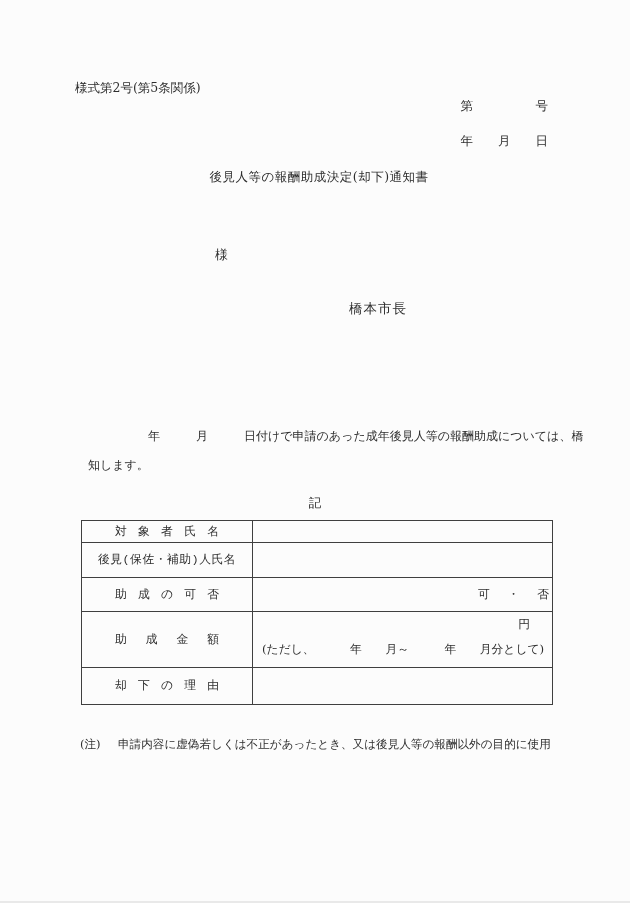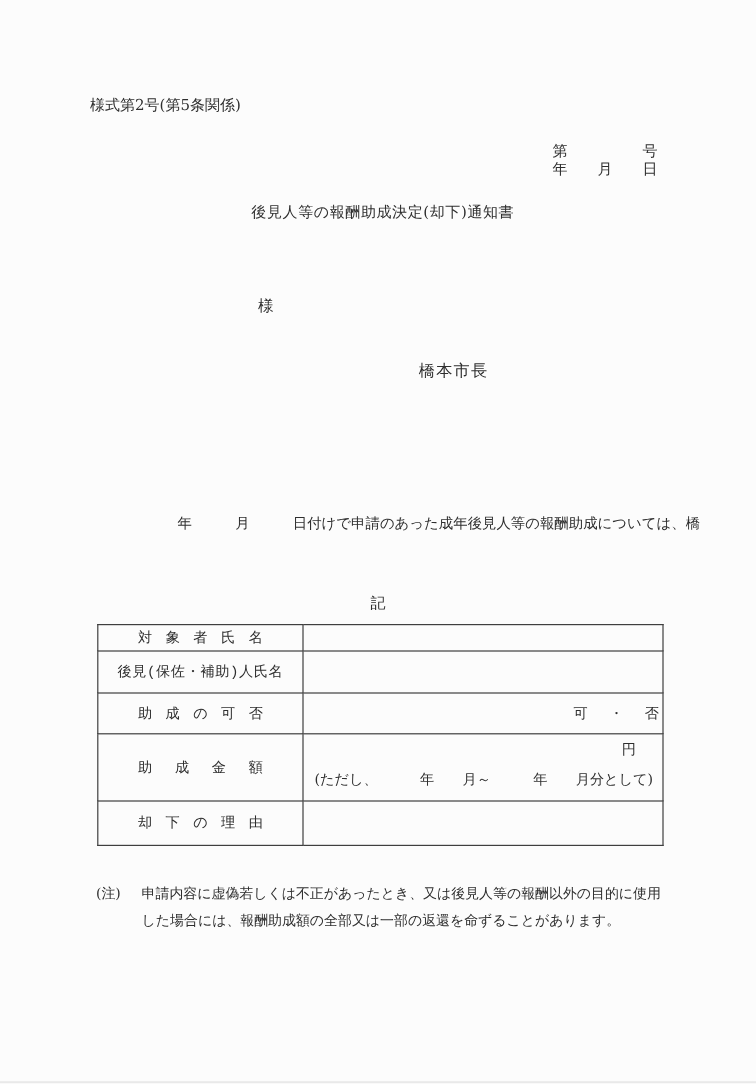--- a/index.html
+++ b/index.html
@@ -10,21 +10,21 @@
     height: 903px;
     background: #fcfcfc;
     color: #2e2e2e;
     font-family: "DejaVu Serif", "Liberation Serif", serif;
     overflow: hidden;
   }
   .abs { position: absolute; }
   .pre { white-space: pre; }
 
   .form-number { left: 75px; top: 80px; font-size: 12.5px; }
-  .doc-number  { right: 82px; top: 98px; font-size: 12.5px; text-align: right; margin-top: 20px; }
+  .doc-number  { right: 82px; top: 98px; font-size: 12.5px; text-align: right; }
   .date-line   { right: 82px; top: 133px; font-size: 12.5px; text-align: center; }
   .doc-title   { left: 8px; right: 0; top: 169px; text-align: center; font-size: 12.5px; letter-spacing: 0.5px; }
   .addressee   { left: 215px; top: 246px; font-size: 13px; }
   .sender      { left: 349px; top: 300px; font-size: 13.5px; letter-spacing: 1px; }
 
   .body-par { left: 88px; top: 422px; width: 480px; font-size: 12px; }
   .body-par .line { line-height: 28.8px; }
 
   .record-marker { left: 0; right: 0; top: 495px; text-align: center; font-size: 12.5px; }
 
@@ -81,20 +81,21 @@
   <div class="abs date-line pre">年　　月　　日</div>
 
   <div class="abs doc-title pre">後見人等の報酬助成決定(却下)通知書</div>
 
   <div class="abs addressee pre">様</div>
 
   <div class="abs sender pre">橋本市長</div>
 
   <div class="abs body-par">
     <div class="line pre">　　　　　年　　　月　　　日付けで申請のあった成年後見人等の報酬助成については、橋</div>
+    <div class="line pre">知します。</div>
   </div>
 
   <div class="abs record-marker pre">記</div>
 
   <table class="decision-table">
     <colgroup>
         <col class="col-label">
         <col class="col-value">
       </colgroup>
     <tbody>
@@ -139,19 +140,18 @@
         <div class="pre"></div>
       </td>
     </tr>
   </tbody>
     </table>
 
   <div class="abs note-block">
     <div class="note-marker pre">(注)</div>
     <div class="note-lines">
       <div class="line pre">申請内容に虚偽若しくは不正があったとき、又は後見人等の報酬以外の目的に使用</div>
-      <div class="line pre">した場合には、報酬助成額の全部又は一部の返還を命ずることがあります。</div>
     </div>
   </div>
 
   <div class="page-bottom-edge"></div>
 
 </div>
 
 </body></html>

